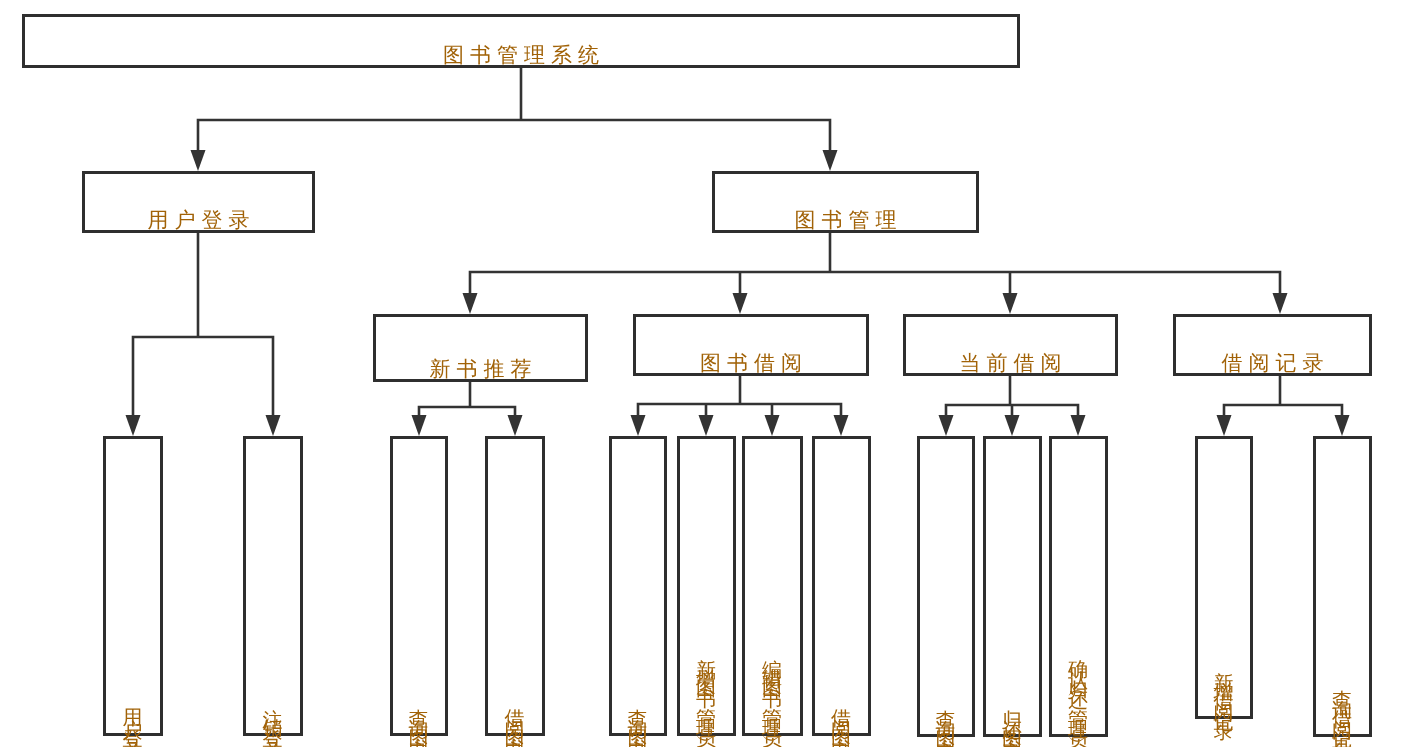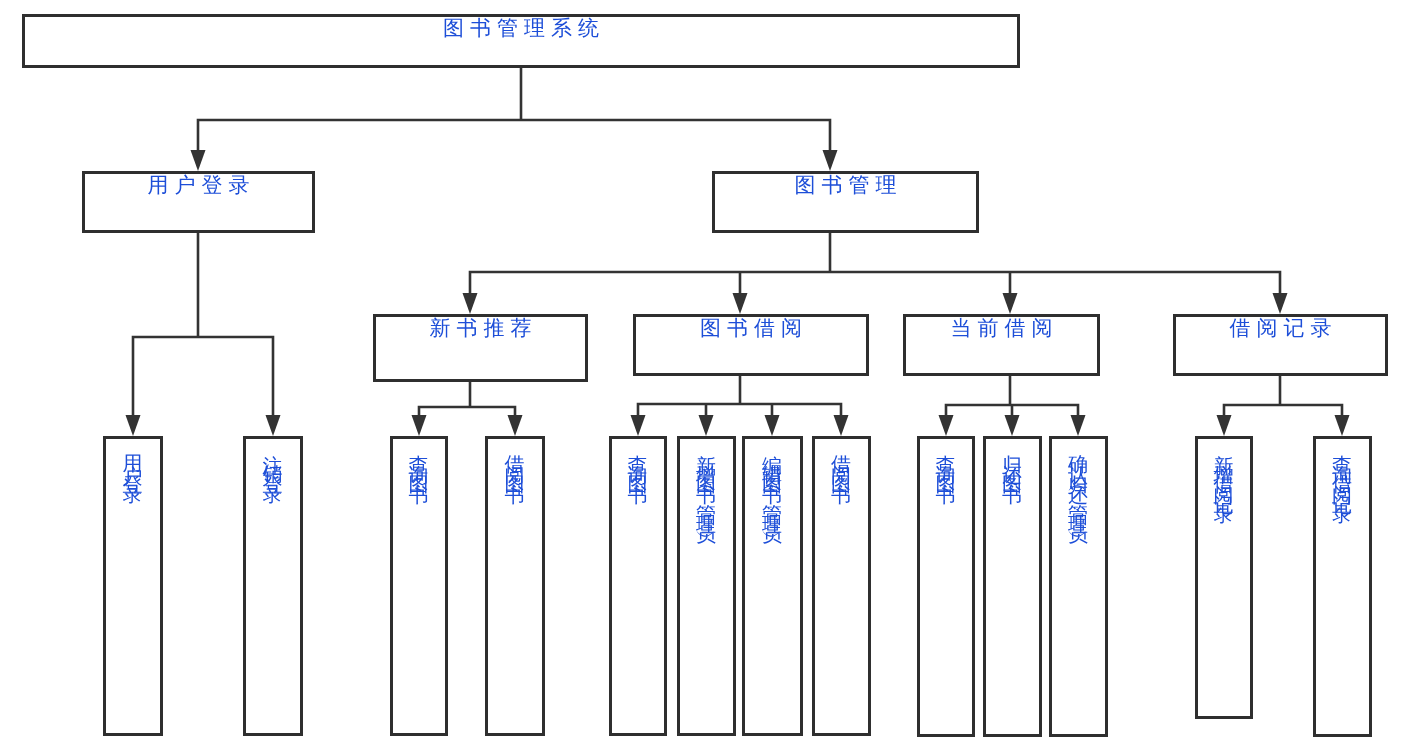--- a/index.html
+++ b/index.html
@@ -4,22 +4,22 @@
 <title>diagram</title>
 <style>
   html,body{margin:0;padding:0;background:#ffffff;}
   #stage{
     position:relative;width:1405px;height:747px;background:#ffffff;overflow:hidden;
     font-family:"Liberation Sans","DejaVu Sans",sans-serif;
   }
   #wires{position:absolute;left:0;top:0;z-index:1;}
   .node{
     position:absolute;z-index:2;background:#ffffff;border:3px solid #2f2f2f;
-    box-sizing:border-box;display:flex;align-items:flex-start;justify-content:center;
-    color:#1d4ed8;
+    box-sizing:border-box;display:flex;align-items:flex-end;justify-content:center;
+    color:#a16207;
   }
   .node.h .lbl{
     font-size:21px;letter-spacing:6px;text-indent:6px;white-space:nowrap;line-height:1;
   }
   .node.v .lbl{
     writing-mode:vertical-rl;text-orientation:mixed;
     font-size:20px;letter-spacing:10px;line-height:1;white-space:nowrap;
   }
   .watermark{
     position:absolute;z-index:3;left:1186px;top:714px;
@@ -88,24 +88,24 @@
   <div class="node h" style="left:712px;top:171px;width:267px;height:62px">
     <span class="lbl">图书管理</span>
   </div>
 
   <div class="node h" style="left:373px;top:314px;width:215px;height:68px">
     <span class="lbl">新书推荐</span>
   </div>
   <div class="node h" style="left:633px;top:314px;width:236px;height:62px">
     <span class="lbl">图书借阅</span>
   </div>
-  <div class="node h" style="left:903px;top:314px;width:197px;height:62px">
+  <div class="node h" style="left:903px;top:314px;width:215px;height:62px">
     <span class="lbl">当前借阅</span>
   </div>
-  <div class="node h" style="left:1173px;top:314px;width:215px;height:62px">
+  <div class="node h" style="left:1173px;top:314px;width:199px;height:62px">
     <span class="lbl">借阅记录</span>
   </div>
 
   <div class="node v" style="left:103px;top:436px;width:60px;height:300px">
     <span class="lbl">用户登录</span>
   </div>
   <div class="node v" style="left:243px;top:436px;width:60px;height:300px">
     <span class="lbl">注销登录</span>
   </div>
 

